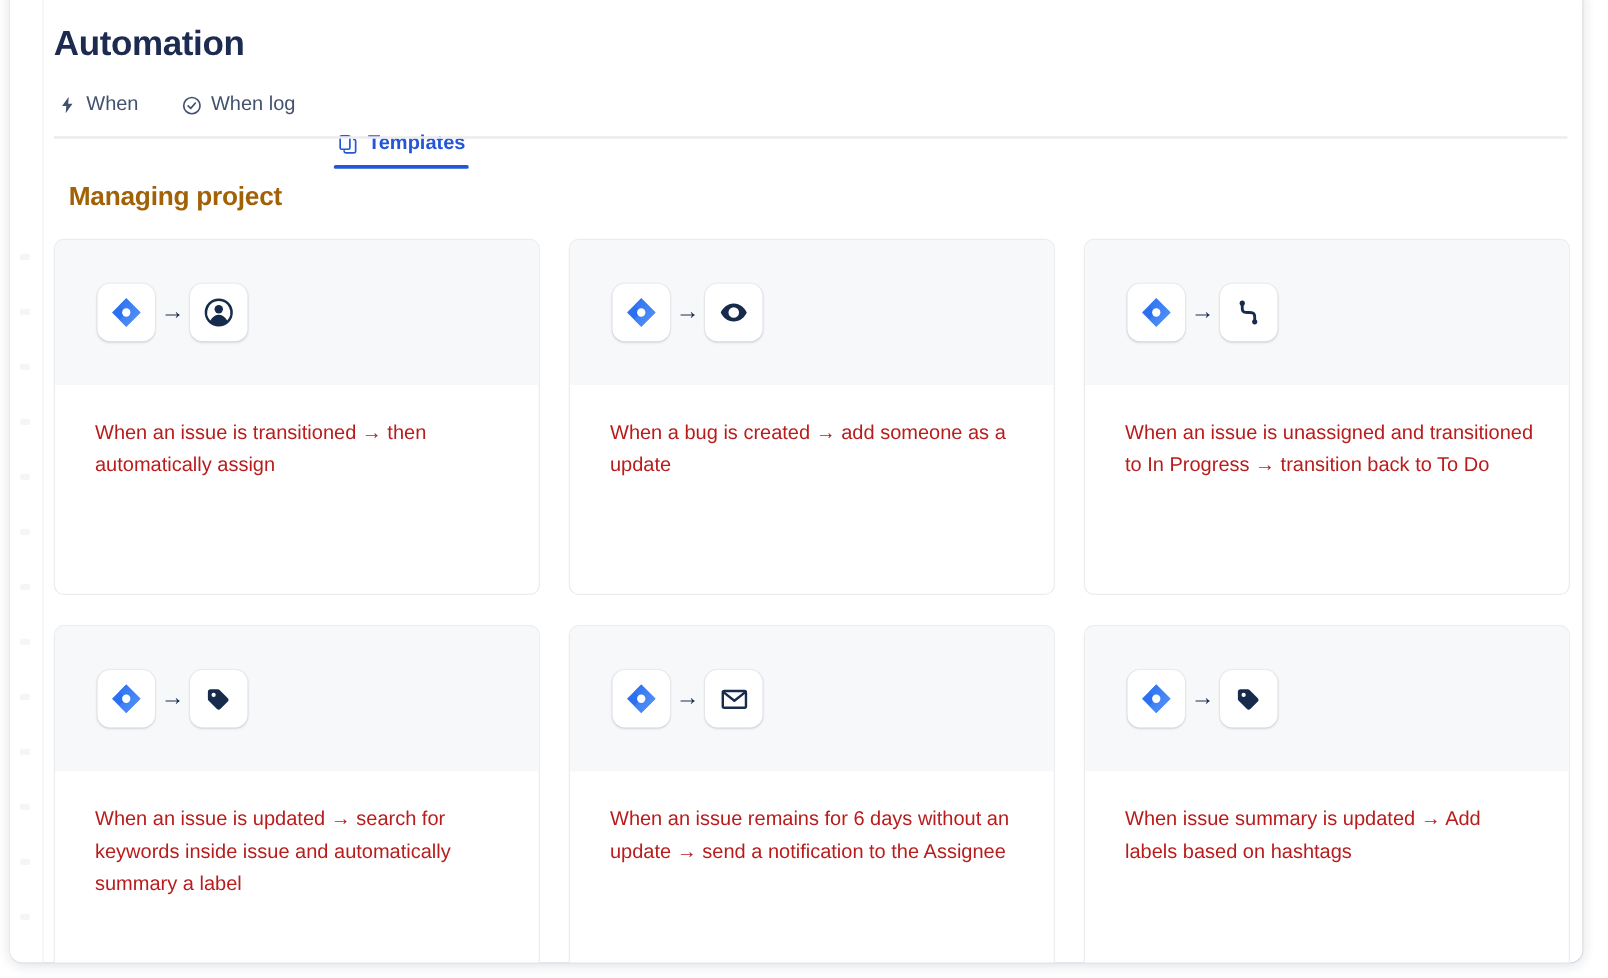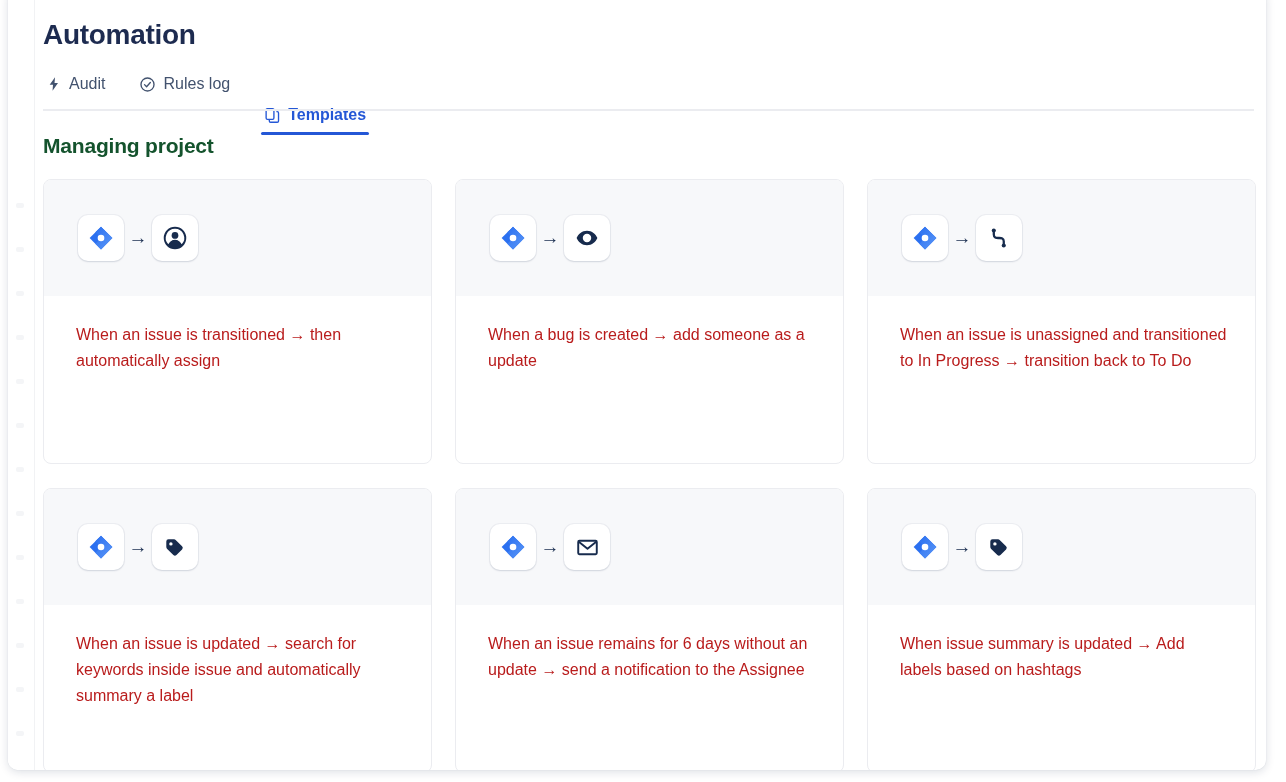--- a/index.html
+++ b/index.html
@@ -109,26 +109,26 @@
     left: 0; right: 0; bottom: 0;
     height: 3px;
     background: #2457d6;
     border-radius: 2px;
     z-index: 2;
   }
   .tab svg { display: block; }
 
   
   .section-title {
-    margin: 0;
+    margin: 12px;
     padding: 22px 0 0 8px;
     font-size: 21px;
     line-height: 26px;
     font-weight: bold;
-    color: #14532d;
+    color: #a16207;
     letter-spacing: -0.2px;
   }
 
   
   .card-grid {
     margin-top: 20px;
     padding: 0 10px 0 8px;
     display: grid;
     grid-template-columns: repeat(3, 1fr);
     column-gap: 23px;
@@ -210,31 +210,31 @@
     <h1 class="page-title">Automation</h1>
 
     <div class="tabs">
 
       <div class="tab">
         <span class="tab-icon">
           <svg width="16" height="16" viewBox="0 0 24 24" fill="#42526e">
               <path d="M13.5 2 5.5 13.2h5L9.8 22l8.2-11.6h-5.2L13.5 2z"></path>
             </svg>
         </span>
-        <span class="tab-label">Audit</span>
+        <span class="tab-label">When</span>
       </div>
 
       <div class="tab">
         <span class="tab-icon">
           <svg width="17" height="17" viewBox="0 0 24 24" fill="none" stroke="#42526e" stroke-width="1.9" stroke-linecap="round" stroke-linejoin="round">
               <circle cx="12" cy="12" r="9.2"></circle>
               <path d="M7.8 12.2l2.9 2.9 5.3-6"></path>
             </svg>
         </span>
-        <span class="tab-label">Rules log</span>
+        <span class="tab-label">When log</span>
       </div>
 
       <div class="tab active">
         <span class="tab-icon">
           <svg width="17" height="17" viewBox="0 0 24 24" fill="none" stroke="#2457d6" stroke-width="1.9" stroke-linejoin="round">
               <rect x="3" y="2.5" width="11" height="15" rx="1.8"></rect>
               <path d="M17.5 6.5h1.2a1.8 1.8 0 0 1 1.8 1.8v11.4a1.8 1.8 0 0 1-1.8 1.8H9.3a1.8 1.8 0 0 1-1.8-1.8v-1.2"></path>
             </svg>
         </span>
         <span class="tab-label">Templates</span>

